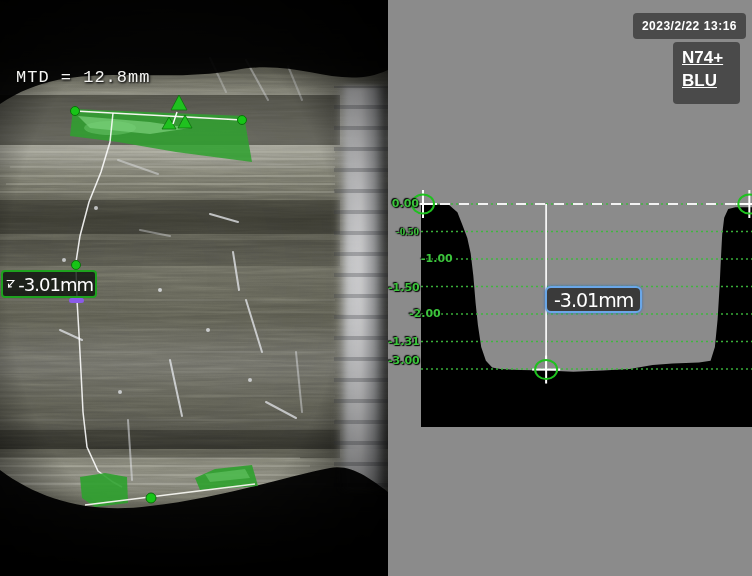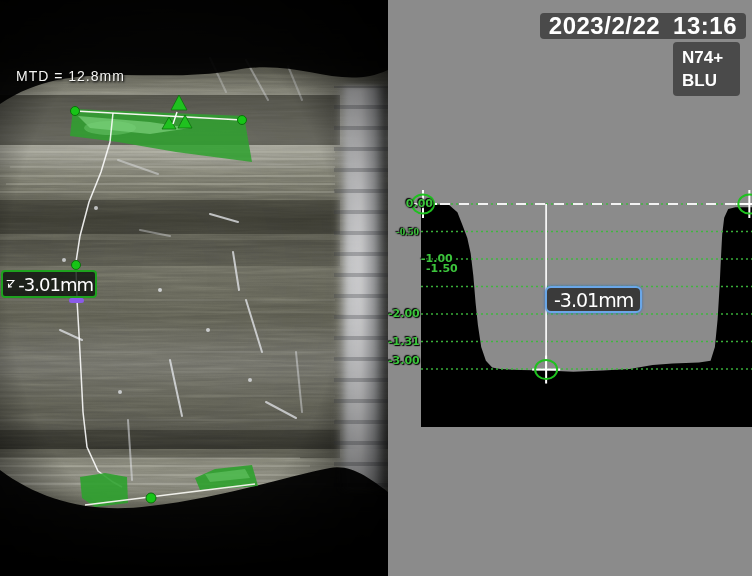--- a/index.html
+++ b/index.html
@@ -5,45 +5,45 @@
   html,body{margin:0;padding:0;background:#000;}
   #stage{
     position:relative;width:752px;height:576px;overflow:hidden;
     font-family:"Liberation Sans",sans-serif;background:#000;
   }
   
   #left-panel{position:absolute;left:0;top:0;width:388px;height:576px;background:#000;overflow:hidden;}
   #photo,#left-overlay{position:absolute;left:0;top:0;}
   #mtd-label{
     position:absolute;left:16px;top:68px;
-    color:#f4f4f2;font-size:14px;letter-spacing:1px;
-    font-family:Liberation Sans, sans-serif;
+    color:#f4f4f2;font-size:17px;letter-spacing:1px;
+    font-family:Liberation Mono, monospace;
     text-shadow:1px 1px 2px #000,0 0 4px rgba(0,0,0,.9);
     white-space:nowrap;
   }
   #left-depth-label{
     position:absolute;left:1px;top:270px;width:88px;height:24px;
     background:rgba(8,14,8,.78);
     border:2px solid #1ea21e;border-radius:4px;
     display:flex;align-items:center;gap:2px;padding:0 2px;
     color:#fff;font-size:18px;font-family:"DejaVu Sans",sans-serif;
     white-space:nowrap;
   }
   #left-depth-label .txt{letter-spacing:-1px;}
   
   #right-panel{position:absolute;left:388px;top:0;width:364px;height:576px;background:#8b8b8b;overflow:hidden;}
   .info-box{
     position:absolute;background:#4a4a4a;border-radius:4px;color:#fff;
     font-family:"Liberation Sans",sans-serif;
   }
   #timestamp-box{right:6px;top:13px;height:26px;display:flex;align-items:center;
-    padding:0 9px;font-size:24px;font-weight:bold;letter-spacing:.5px;}
-  #timestamp-box .time{margin-left:13px;}
-  #probe-box{right:12px;top:42px;width:58px;padding:4px 0 4px 9px;
-    font-size:17px;font-weight:bold;line-height:23px;}
+    padding:0 9px;font-size:12px;font-weight:bold;letter-spacing:.5px;}
+  #timestamp-box .time{margin-left:4px;}
+  #probe-box{right:12px;top:42px;width:58px;padding:4px 0 12px 9px;
+    font-size:17px;font-weight:bold;line-height:23px;text-decoration:underline;}
   #chart-svg{position:absolute;left:0;top:0;}
   .tick{
     position:absolute;left:0;width:31px;text-align:right;
     color:#3cc43c;font-size:11px;font-weight:bold;
     font-family:"DejaVu Sans",sans-serif;
     text-shadow:1px 1px 1px #000,-1px -1px 1px #000,0 0 2px #000;
   }
   #chart-depth-label{
     position:absolute;left:157px;top:286px;height:23px;
     background:#3a3a3a;border:2px solid #6aa7e8;border-radius:6px;
@@ -247,25 +247,25 @@
           </g>
           <g>
             <line x1="347.352" y1="204" x2="375.352" y2="204" stroke="#fff" stroke-width="2"></line>
             <line x1="361.352" y1="190" x2="361.352" y2="218" stroke="#fff" stroke-width="2"></line>
             <ellipse cx="361.352" cy="204" rx="11" ry="9.5" fill="none" stroke="#1fc11f" stroke-width="2"></ellipse>
           </g>
         </g>
     </svg>
 
     <div id="tick-col">
-        <div class="tick" style="top: 197px; margin-left: 14px;">0.00</div>
+        <div class="tick" style="top: 197px;">0.00</div>
         <div class="tick" style="top: 224.5px; font-family: Liberation Serif, serif;">-0.50</div>
         <div class="tick" style="top: 252px; padding-left: 33px;">-1.00</div>
-        <div class="tick" style="top: 262px; margin-left: 38px;">-1.50</div>
-        <div class="tick" style="top: 307px;">-2.00</div>
+        <div class="tick" style="top: 281px;">-1.50</div>
+        <div class="tick" style="top: 307px; padding-left: 21px;">-2.00</div>
         <div class="tick" style="top: 334.5px;">-1.31</div>
         <div class="tick" style="top: 354px;">-3.00</div>
       </div>
 
     <div id="chart-depth-label">
       <span>-3.01mm</span>
     </div>
 
     <div class="info-box" id="timestamp-box">
       <span class="date">2023/2/22</span>

